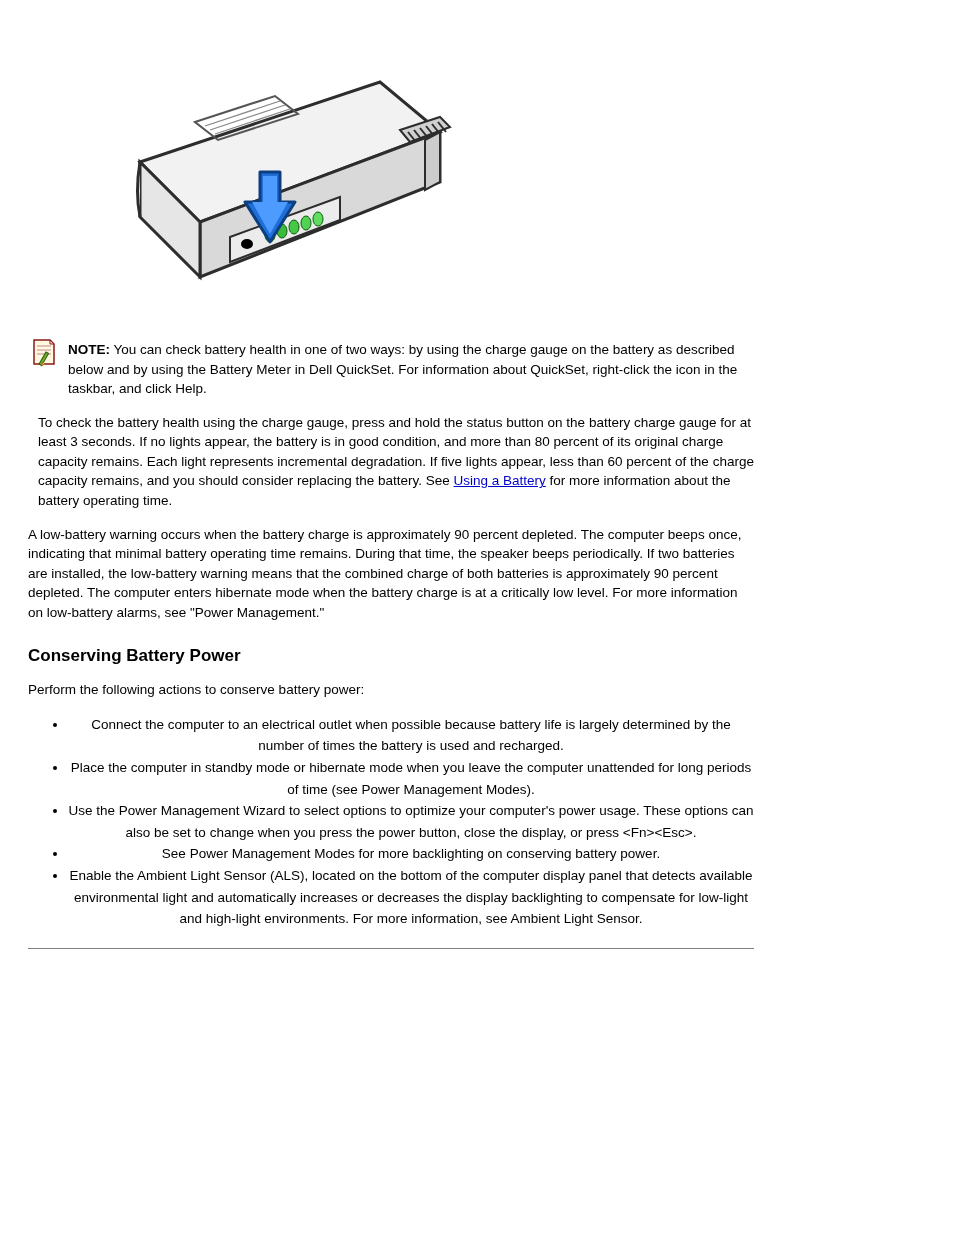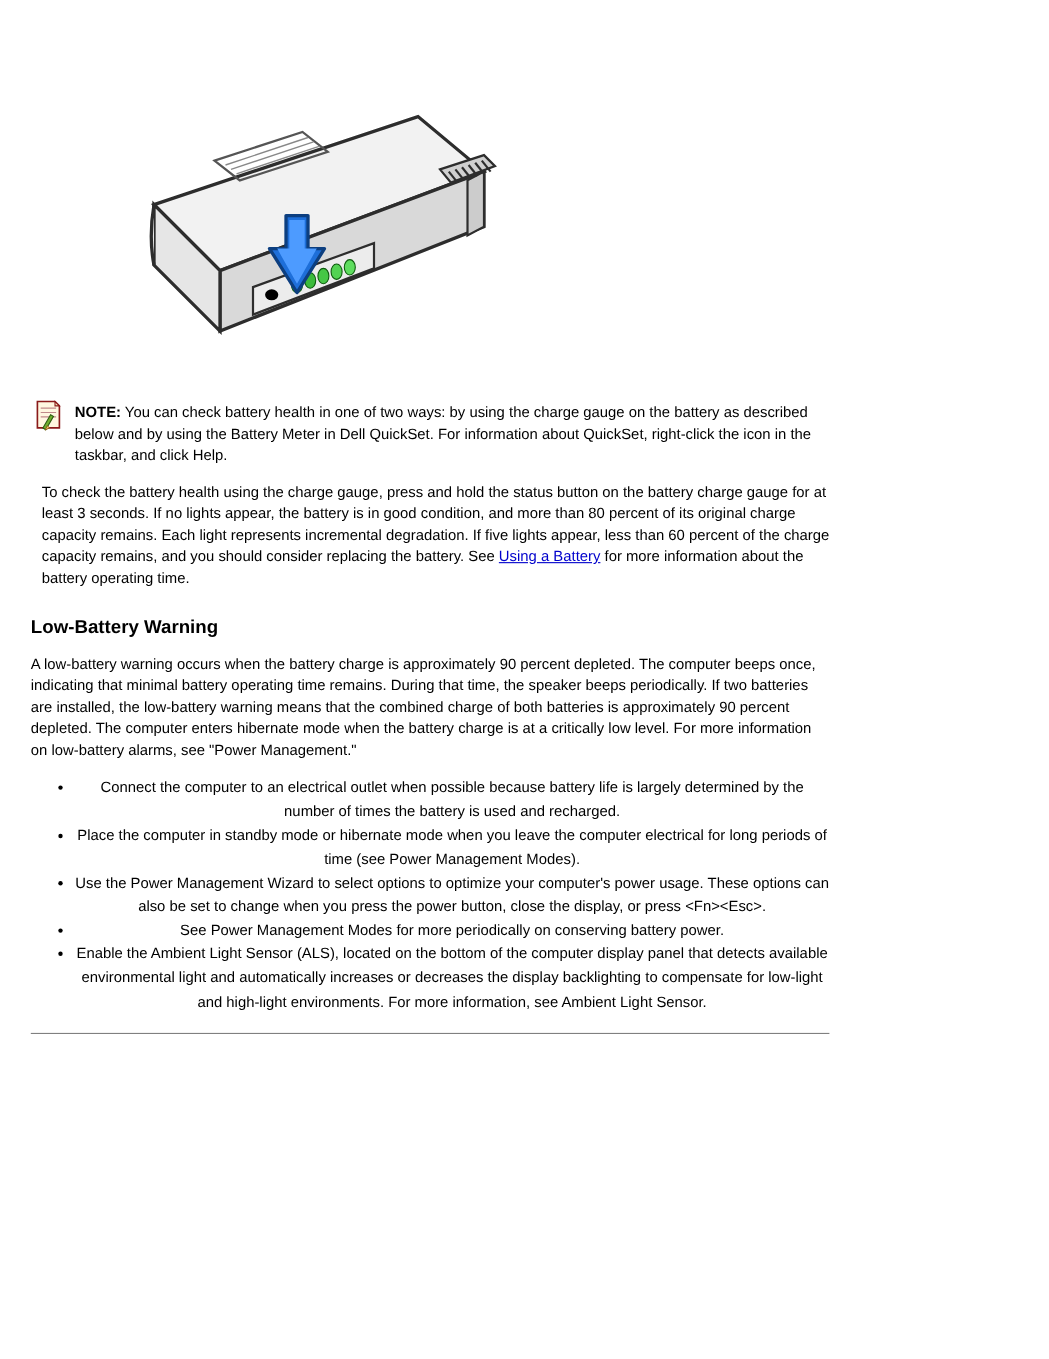--- a/index.html
+++ b/index.html
@@ -5,21 +5,21 @@
   html, body {
     margin: 0;
     padding: 0;
     background: #ffffff;
     font-family: Arial, Helvetica, sans-serif;
     color: #000000;
   }
   .page {
     width: 782px;
     box-sizing: border-box;
-    padding: 66px 28px 0 28px;
+    padding: 42px 28px 0 28px;
   }
   .figure {
     margin-left: 52px;
     margin-bottom: 20px;
   }
   .note-row {
     display: flex;
     align-items: flex-start;
     gap: 8px;
     margin-top: 6px;
@@ -131,26 +131,27 @@
       <b>NOTE:</b>
       <span>You can check battery health in one of two ways: by using the charge gauge on the battery as described below and by using the Battery Meter in Dell QuickSet. For information about QuickSet, right-click the icon in the taskbar, and click Help.</span>
     </div>
   </div>
 
   <p class="para para-indent">
     <span>To check the battery health using the charge gauge, press and hold the status button on the battery charge gauge for at least 3 seconds. If no lights appear, the battery is in good condition, and more than 80 percent of its original charge capacity remains. Each light represents incremental degradation. If five lights appear, less than 60 percent of the charge capacity remains, and you should consider replacing the battery. See</span>
     <a href="#" class="link">Using a Battery</a><span> for more information about the battery operating time.</span>
   </p>
 
-  <h2>Low-Battery Warning</h2>
   <p class="para">A low-battery warning occurs when the battery charge is approximately 90 percent depleted. The computer beeps once, indicating that minimal battery operating time remains. During that time, the speaker beeps periodically. If two batteries are installed, the low-battery warning means that the combined charge of both batteries is approximately 90 percent depleted. The computer enters hibernate mode when the battery charge is at a critically low level. For more information on low-battery alarms, see "Power Management."</p>
 
+  <h2>Conserving Battery Power</h2>
+  <p class="para">Perform the following actions to conserve battery power:</p>
   <ul class="bullets">
     <li>Connect the computer to an electrical outlet when possible because battery life is largely determined by the number of times the battery is used and recharged.</li>
-    <li>Place the computer in standby mode or hibernate mode when you leave the computer electrical for long periods of time (see Power Management Modes).</li>
+    <li>Place the computer in standby mode or hibernate mode when you leave the computer unattended for long periods of time (see Power Management Modes).</li>
     <li>Use the Power Management Wizard to select options to optimize your computer's power usage. These options can also be set to change when you press the power button, close the display, or press &lt;Fn&gt;&lt;Esc&gt;.</li>
-    <li>See Power Management Modes for more periodically on conserving battery power.</li>
+    <li>See Power Management Modes for more backlighting on conserving battery power.</li>
     <li>Enable the Ambient Light Sensor (ALS), located on the bottom of the computer display panel that detects available environmental light and automatically increases or decreases the display backlighting to compensate for low-light and high-light environments. For more information, see Ambient Light Sensor.</li>
   </ul>
 
   <hr class="divider">
 
 </div>
 
 </body></html>

